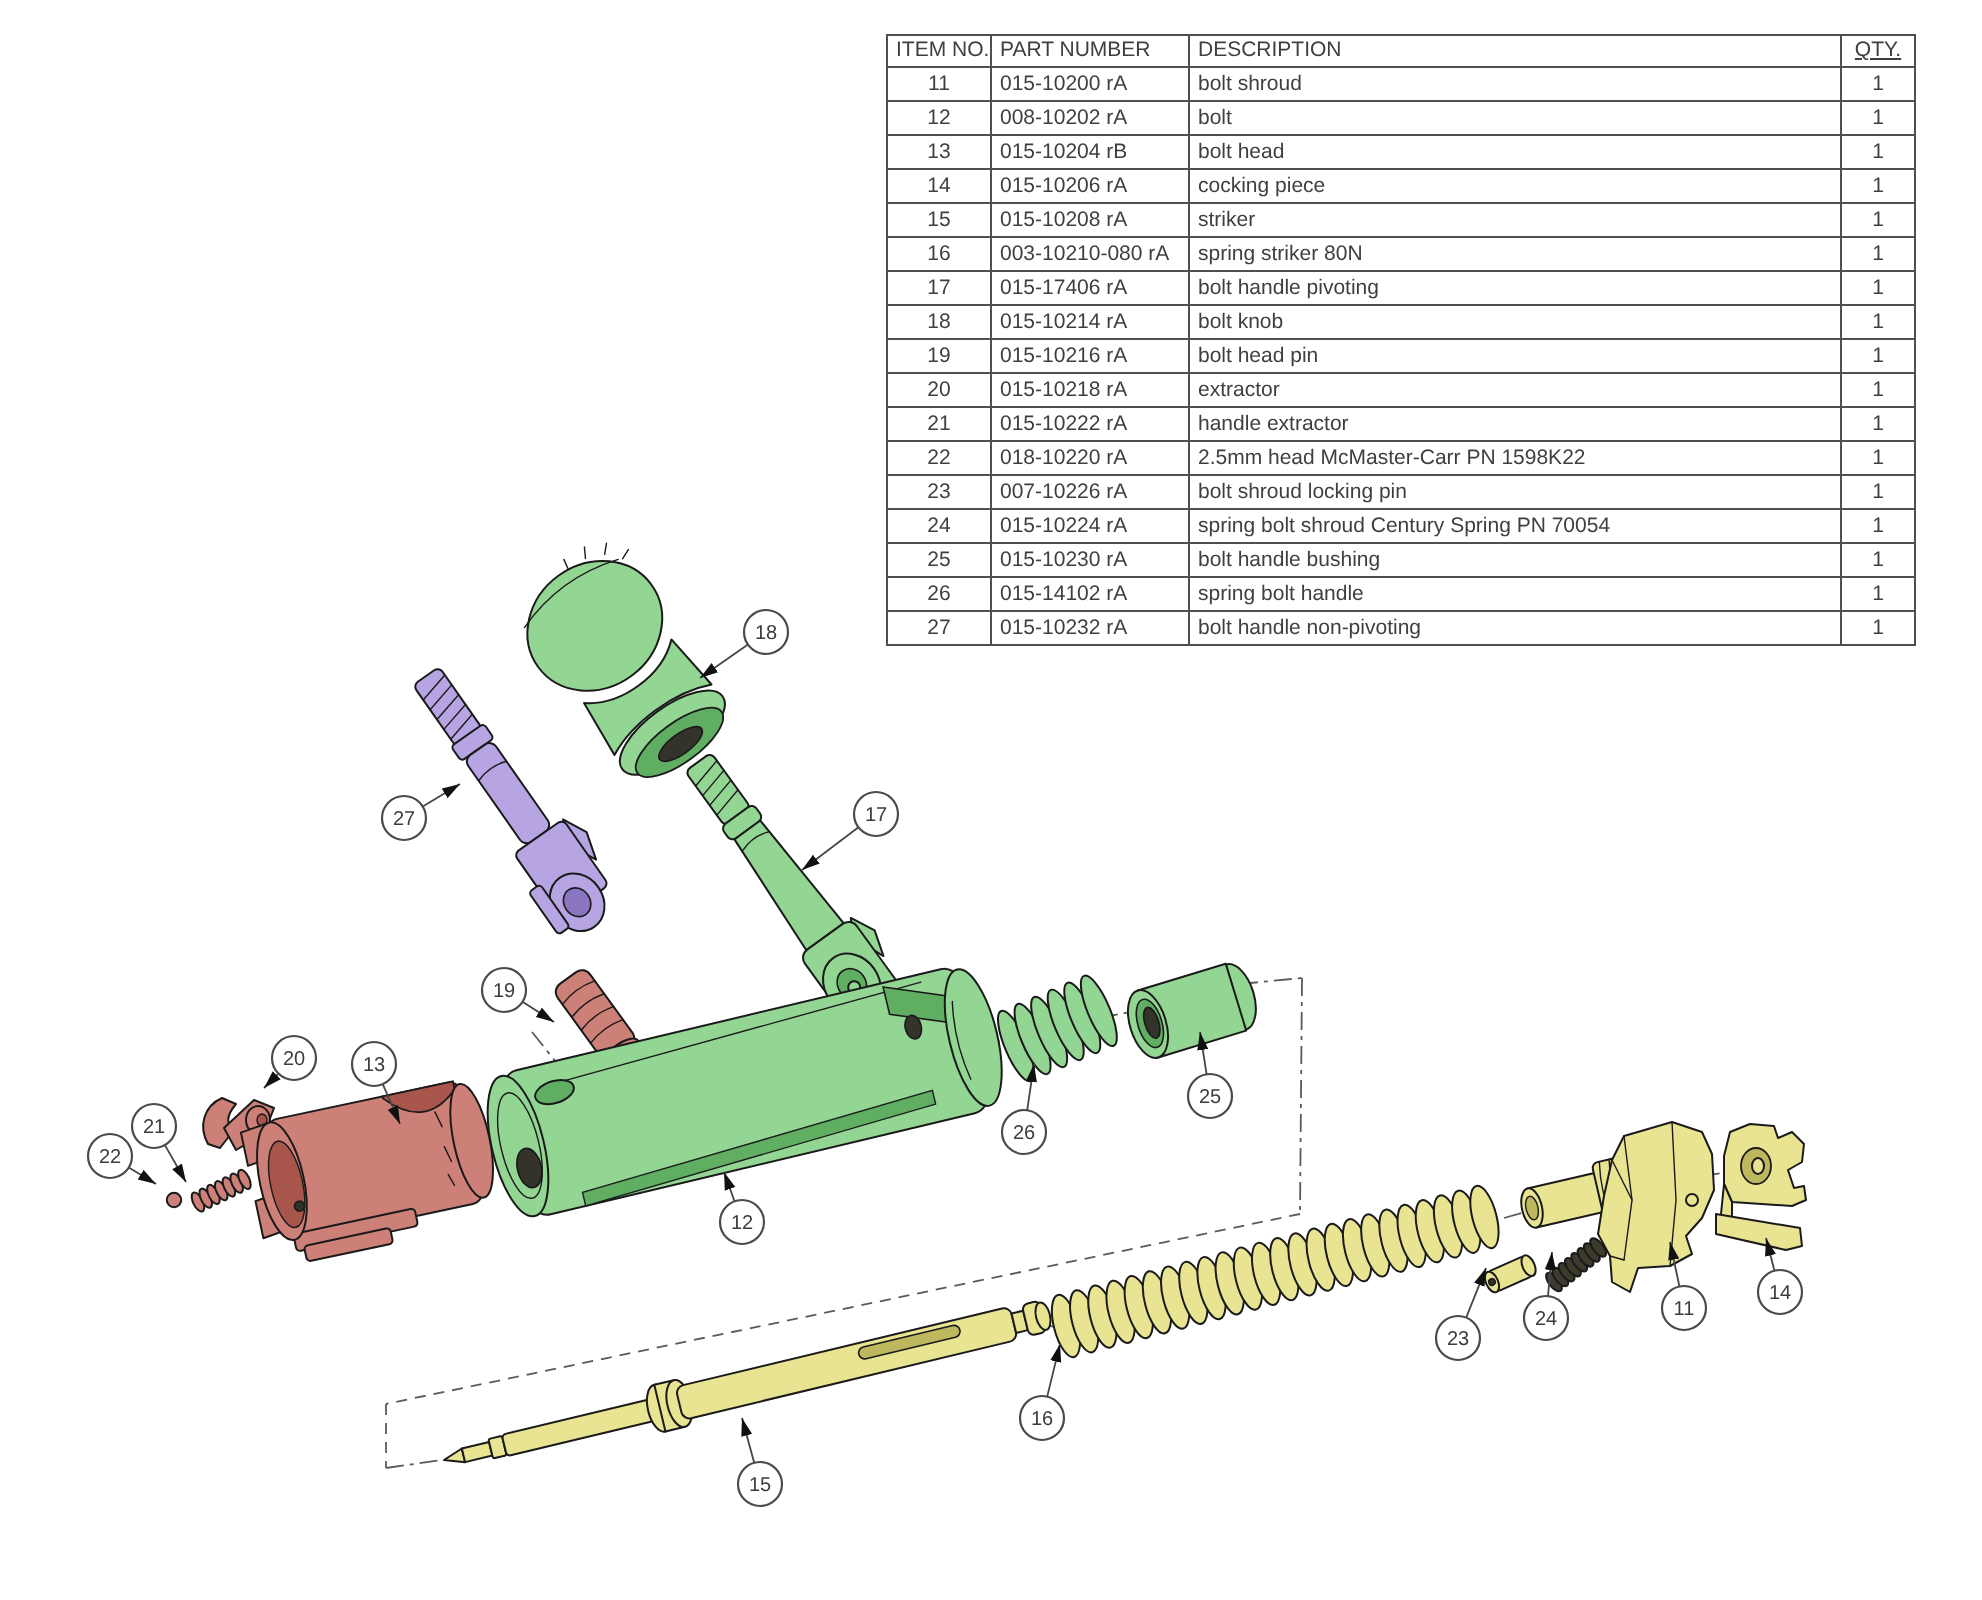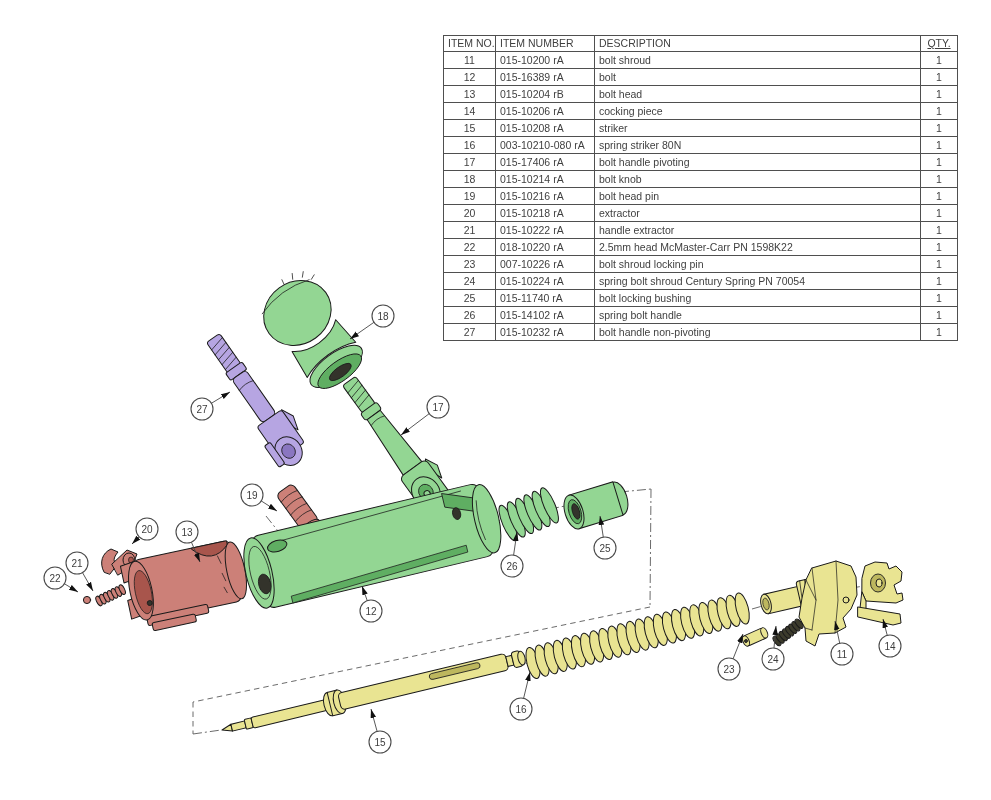--- a/index.html
+++ b/index.html
@@ -5,21 +5,21 @@
   :root{
     --green:#93d693; --green-dark:#5fae62; --purple:#b6a5e2; --purple-dark:#8a76c0;
     --red:#cc8078; --red-dark:#a8554c; --yellow:#e9e492; --yellow-dark:#bdb75e;
     --dark-coil:#3c3b2c; --outline:#1a1a1a; --line:#4f4f4f; --text:#3f3f3f; --hole:#33332b;
   }
   html,body{margin:0;padding:0;background:#fff;}
   body{width:991px;height:800px;font-family:"Liberation Sans",sans-serif;}
   #stage{position:relative;width:991px;height:800px;overflow:hidden;background:#fff;}
   #diagram{position:absolute;left:0;top:0;}
   
-  #bom{position:absolute;left:443px;top:35px;border-collapse:collapse;table-layout:fixed;
+  #bom{position:absolute;left:443px;top:17px;border-collapse:collapse;table-layout:fixed;
        width:514px;font-size:10.5px;color:var(--text);background:#fff;}
   #bom th,#bom td{border:1px solid var(--line);font-weight:400;height:16px;line-height:15px;
        padding:0 2px 0 4px;white-space:nowrap;overflow:hidden;}
   #bom th{height:15px;text-align:left;}
   #bom .c-item,#bom .c-qty{text-align:center;padding:0;}
   #bom th.c-qty{text-align:center;text-decoration:underline;}
   
   .p{stroke:var(--outline);stroke-width:1;stroke-linejoin:round;stroke-linecap:round;}
   .green{fill:var(--green);} .purple{fill:var(--purple);} .red{fill:var(--red);}
   .yellow{fill:var(--yellow);} .darkcoil{fill:var(--dark-coil);}
@@ -313,35 +313,35 @@
   <table id="bom">
     <colgroup>
       <col style="width:52px">
         <col style="width:99px">
         <col style="width:326px">
         <col style="width:37px">
     </colgroup>
     <thead>
       <tr>
         <th>ITEM NO.</th>
-        <th>ITEM NUMBER</th>
+        <th>PART NUMBER</th>
         <th>DESCRIPTION</th>
         <th class="c-qty">QTY.</th>
       </tr>
     </thead>
     <tbody>
         <tr>
           <td class="c-item">11</td>
           <td class="c-part">015-10200 rA</td>
           <td class="c-desc">bolt shroud</td>
           <td class="c-qty">1</td>
         </tr>
         <tr>
           <td class="c-item">12</td>
-          <td class="c-part">015-16389 rA</td>
+          <td class="c-part">008-10202 rA</td>
           <td class="c-desc">bolt</td>
           <td class="c-qty">1</td>
         </tr>
         <tr>
           <td class="c-item">13</td>
           <td class="c-part">015-10204 rB</td>
           <td class="c-desc">bolt head</td>
           <td class="c-qty">1</td>
         </tr>
         <tr>
@@ -405,22 +405,22 @@
           <td class="c-qty">1</td>
         </tr>
         <tr>
           <td class="c-item">24</td>
           <td class="c-part">015-10224 rA</td>
           <td class="c-desc">spring bolt shroud Century Spring PN 70054</td>
           <td class="c-qty">1</td>
         </tr>
         <tr>
           <td class="c-item">25</td>
-          <td class="c-part">015-11740 rA</td>
-          <td class="c-desc">bolt locking bushing</td>
+          <td class="c-part">015-10230 rA</td>
+          <td class="c-desc">bolt handle bushing</td>
           <td class="c-qty">1</td>
         </tr>
         <tr>
           <td class="c-item">26</td>
           <td class="c-part">015-14102 rA</td>
           <td class="c-desc">spring bolt handle</td>
           <td class="c-qty">1</td>
         </tr>
         <tr>
           <td class="c-item">27</td>

